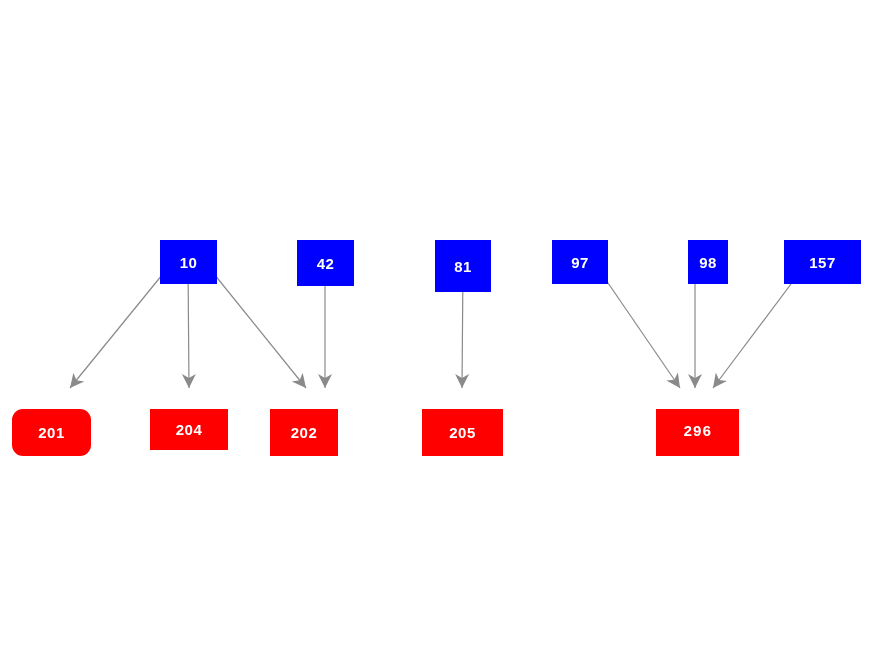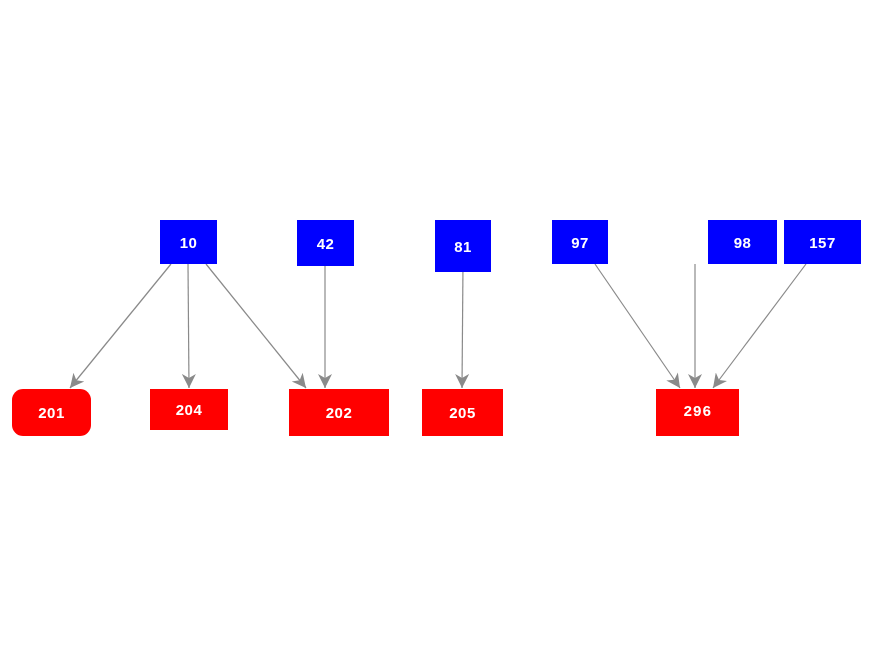--- a/index.html
+++ b/index.html
@@ -24,20 +24,21 @@
   .node {
     position: absolute;
     display: flex;
     align-items: center;
     justify-content: center;
     box-sizing: border-box;
     color: var(--label-color, #ffffff);
     font-size: 15px;
     font-weight: bold;
     letter-spacing: 0.5px;
+    margin-top: 20px;
   }
   .node-source { background: var(--source-fill, #0000ff); }
   .node-target { background: var(--target-fill, #ff0000); }
 </style>
 </head>
 <body>
 
 <div class="canvas">
   <svg class="edges-layer" width="876" height="656" xmlns="http://www.w3.org/2000/svg">
     <defs>
@@ -62,33 +63,33 @@
       </div>
       <div class="node node-source" style="left: 297px; top: 220px; width: 57px; height: 46px;">
         <span>42</span>
       </div>
       <div class="node node-source" style="left: 435px; top: 220px; width: 56px; height: 52px;">
         <span>81</span>
       </div>
       <div class="node node-source" style="left: 552px; top: 220px; width: 56px; height: 44px;">
         <span>97</span>
       </div>
-      <div class="node node-source" style="left: 708px; top: 220px; width: 69px; height: 44px;">
+      <div class="node node-source" style="left: 688px; top: 220px; width: 40px; height: 44px;">
         <span>98</span>
       </div>
       <div class="node node-source" style="left: 784px; top: 220px; width: 77px; height: 44px;">
         <span>157</span>
       </div>
       <div class="node node-target" style="left: 12px; top: 389px; width: 79px; height: 47px; border-radius: 11px;">
         <span>201</span>
       </div>
       <div class="node node-target" style="left: 150px; top: 389px; width: 78px; height: 41px;">
         <span>204</span>
       </div>
-      <div class="node node-target" style="left: 289px; top: 389px; width: 100px; height: 47px;">
+      <div class="node node-target" style="left: 270px; top: 389px; width: 68px; height: 47px;">
         <span>202</span>
       </div>
       <div class="node node-target" style="left: 422px; top: 389px; width: 81px; height: 47px;">
         <span>205</span>
       </div>
       <div class="node node-target" style="left: 656px; top: 389px; width: 83px; height: 47px; font-family: Liberation Mono, monospace;">
         <span>296</span>
       </div>
     </div>
 </div>

